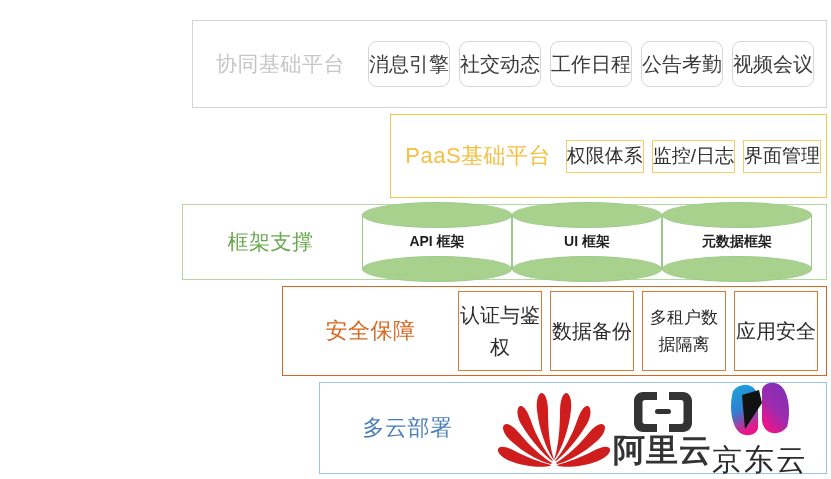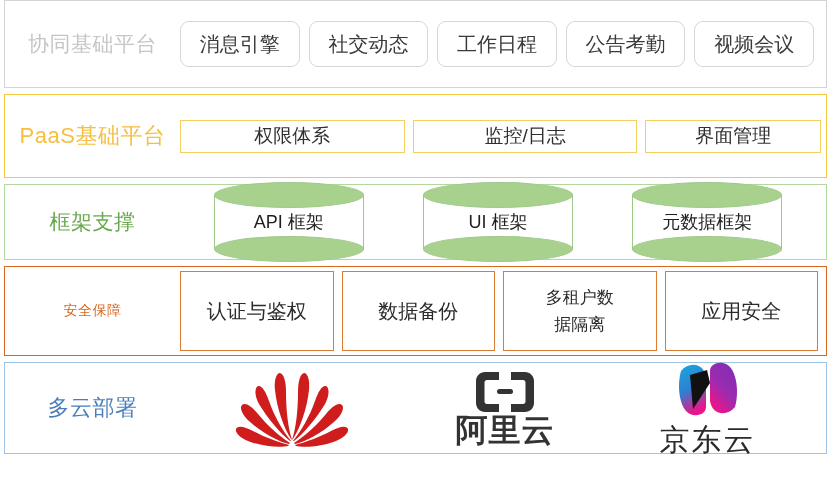--- a/index.html
+++ b/index.html
@@ -12,24 +12,25 @@
     height: 479px;
     font-family: "Liberation Sans", "DejaVu Sans", sans-serif;
     overflow: hidden;
   }
 
   #diagram {
     position: relative;
     width: 831px;
     height: 479px;
     box-sizing: border-box;
-    padding: 0 4px;
+    padding: 20px 4px;
     display: flex;
     flex-direction: column;
     gap: 6px;
+    align-items: flex-end;
   }
 
   
   .layer {
     position: relative;
     box-sizing: border-box;
     border: 1.5px solid #cccccc;
     background: #ffffff;
     display: flex;
     align-items: center;
@@ -153,34 +154,35 @@
     bottom: 0;
     background: #a9d18e;
     border: 1.2px solid #9cc98a;
   }
   .cyl-label {
     position: absolute;
     left: 0; right: 0;
     top: 50%;
     transform: translateY(-50%);
     text-align: center;
-    font-size: 18px;
+    font-size: 14px;
     color: #1f1f1f;
     white-space: nowrap;
     z-index: 3;
+    font-weight: bold;
   }
 
   
   #row-security {
     height: 90px;
     border-color: #d9661f;
   }
   #row-security .layer-label {
     color: #d9661f;
-    font-size: 14px;
+    font-size: 22px;
   }
   #row-security .layer-body {
     justify-content: space-between;
     gap: 8px;
     padding: 4px 8px 4px 0;
   }
   .sec-cell {
     flex: 1 1 0;
     align-self: stretch;
     border: 1.4px solid #dd7b34;

